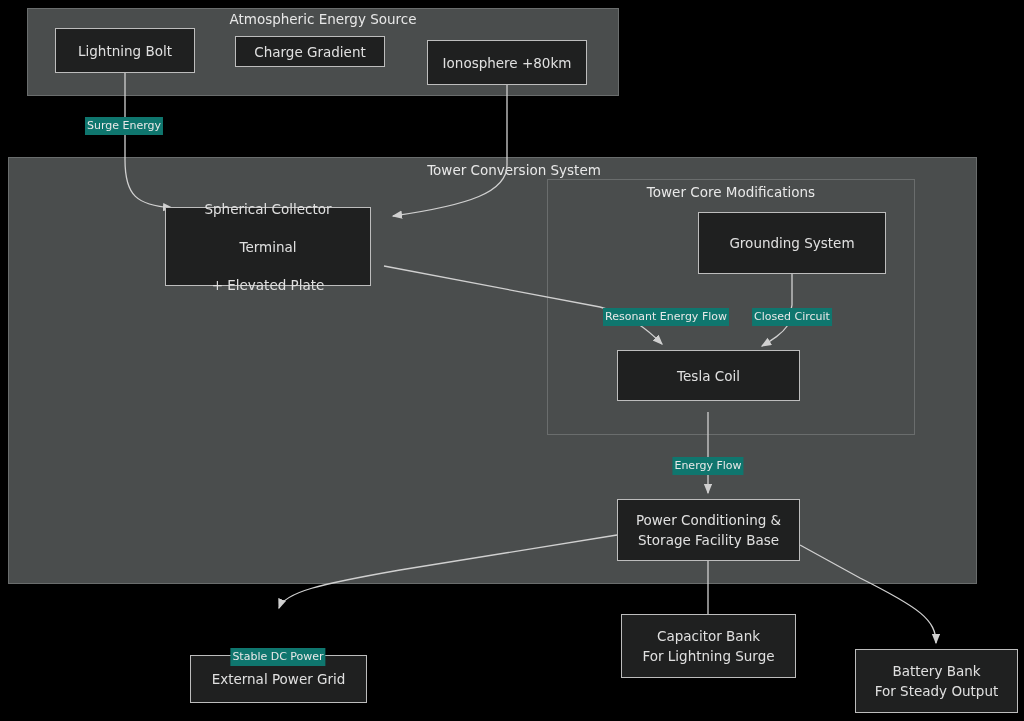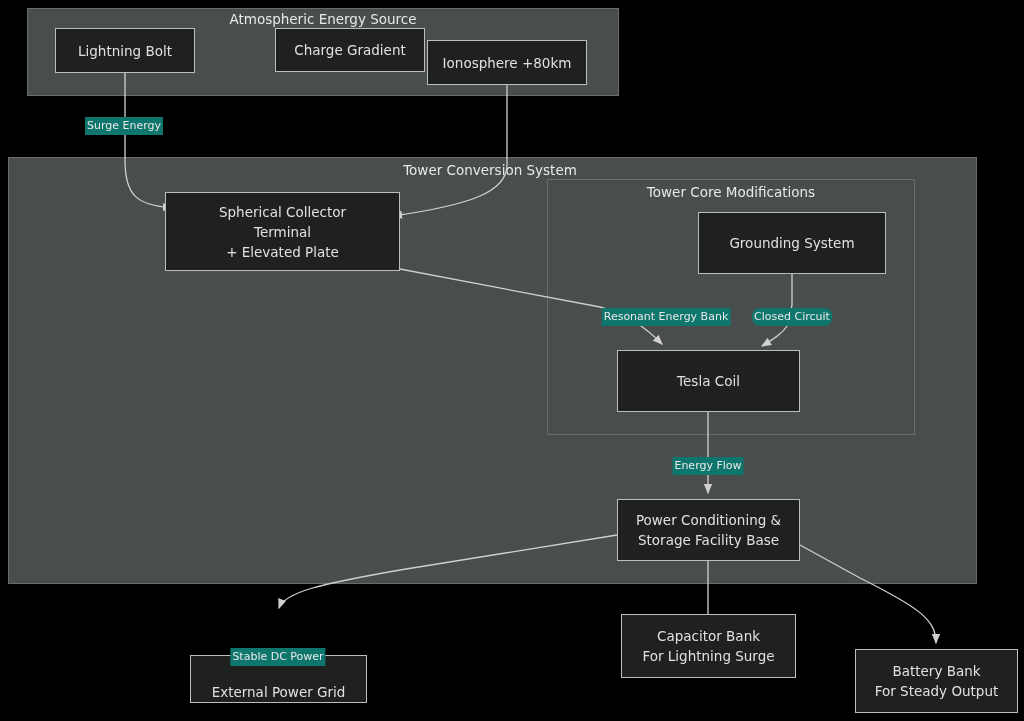--- a/index.html
+++ b/index.html
@@ -69,21 +69,21 @@
 </style>
 </head>
 <body>
 
 <div id="diagram-root">
 
   <div id="clusters-layer">
       <div class="cluster" style="left: 27px; top: 8px; width: 592px; height: 88px;"></div>
       <div class="cluster-label" style="left: 323px; top: 11px;">Atmospheric Energy Source</div>
       <div class="cluster" style="left: 8px; top: 157px; width: 969px; height: 427px;"></div>
-      <div class="cluster-label" style="left: 490px; top: 162px;">Tower Conversion System</div>
+      <div class="cluster-label" style="left: 514px; top: 162px;">Tower Conversion System</div>
       <div class="cluster" style="left: 547px; top: 179px; width: 368px; height: 256px; background: transparent;"></div>
       <div class="cluster-label" style="left: 731px; top: 184px;">Tower Core Modifications</div>
     </div>
 
   <svg class="edges" viewBox="0 0 1024 721">
     <defs>
       <marker id="arrow" markerWidth="9" markerHeight="9" refX="7" refY="3.2" orient="auto" markerUnits="strokeWidth">
         <path d="M0,0 L8,3.2 L0,6.4 z" fill="#d0d0d0"></path>
       </marker>
     </defs>
@@ -96,55 +96,55 @@
       <path d="M617,535 L400,570 C320,584 285,592 279,608" marker-end="url(#arrow)"></path>
       <path d="M708,561 L708,643" marker-end="url(#arrow)"></path>
       <path d="M800,545 L860,578 C920,608 936,620 936,643" marker-end="url(#arrow)"></path>
     </g>
   </svg>
 
   <div id="nodes-layer">
       <div class="node" style="left: 55px; top: 28px; width: 140px; height: 45px;">
         <span class="line">Lightning Bolt</span>
       </div>
-      <div class="node" style="left: 235px; top: 28px; width: 150px; height: 44px; margin-left: 40px;">
+      <div class="node" style="left: 235px; top: 36px; width: 150px; height: 31px;">
         <span class="line">Charge Gradient</span>
       </div>
       <div class="node" style="left: 427px; top: 40px; width: 160px; height: 45px;">
         <span class="line">Ionosphere +80km</span>
       </div>
-      <div class="node" style="left: 165px; top: 192px; width: 235px; height: 79px;">
+      <div class="node" style="left: 165px; top: 207px; width: 206px; height: 79px; gap: 18px;">
         <span class="line">Spherical Collector</span>
         <span class="line">Terminal</span>
         <span class="line">+ Elevated Plate</span>
       </div>
       <div class="node" style="left: 698px; top: 212px; width: 188px; height: 62px;">
         <span class="line">Grounding System</span>
       </div>
-      <div class="node" style="left: 617px; top: 350px; width: 183px; height: 62px;">
+      <div class="node" style="left: 617px; top: 350px; width: 183px; height: 51px;">
         <span class="line">Tesla Coil</span>
       </div>
       <div class="node" style="left: 617px; top: 499px; width: 183px; height: 62px;">
         <span class="line">Power Conditioning &amp;</span>
         <span class="line">Storage Facility Base</span>
       </div>
-      <div class="node" style="left: 190px; top: 655px; width: 177px; height: 48px; justify-content: flex-end;">
+      <div class="node" style="left: 190px; top: 655px; width: 177px; height: 48px;">
         <span class="line">External Power Grid</span>
       </div>
       <div class="node" style="left: 621px; top: 614px; width: 175px; height: 64px;">
         <span class="line">Capacitor Bank</span>
         <span class="line">For Lightning Surge</span>
       </div>
       <div class="node" style="left: 855px; top: 649px; width: 163px; height: 64px;">
         <span class="line">Battery Bank</span>
         <span class="line">For Steady Output</span>
       </div>
     </div>
 
   <div id="edge-labels-layer">
       <div class="edge-label" style="left: 124px; top: 126px;">Surge Energy</div>
-      <div class="edge-label" style="left: 666px; top: 317px;">Resonant Energy Bank</div>
-      <div class="edge-label" style="left: 792px; top: 317px; border-radius: 8px;">Closed Circuit</div>
+      <div class="edge-label" style="left: 666px; top: 317px;">Resonant Energy Flow</div>
+      <div class="edge-label" style="left: 792px; top: 317px;">Closed Circuit</div>
       <div class="edge-label" style="left: 708px; top: 466px;">Energy Flow</div>
       <div class="edge-label" style="left: 278px; top: 617px; margin-top: 40px;">Stable DC Power</div>
     </div>
 
 </div>
 
 </body></html>

